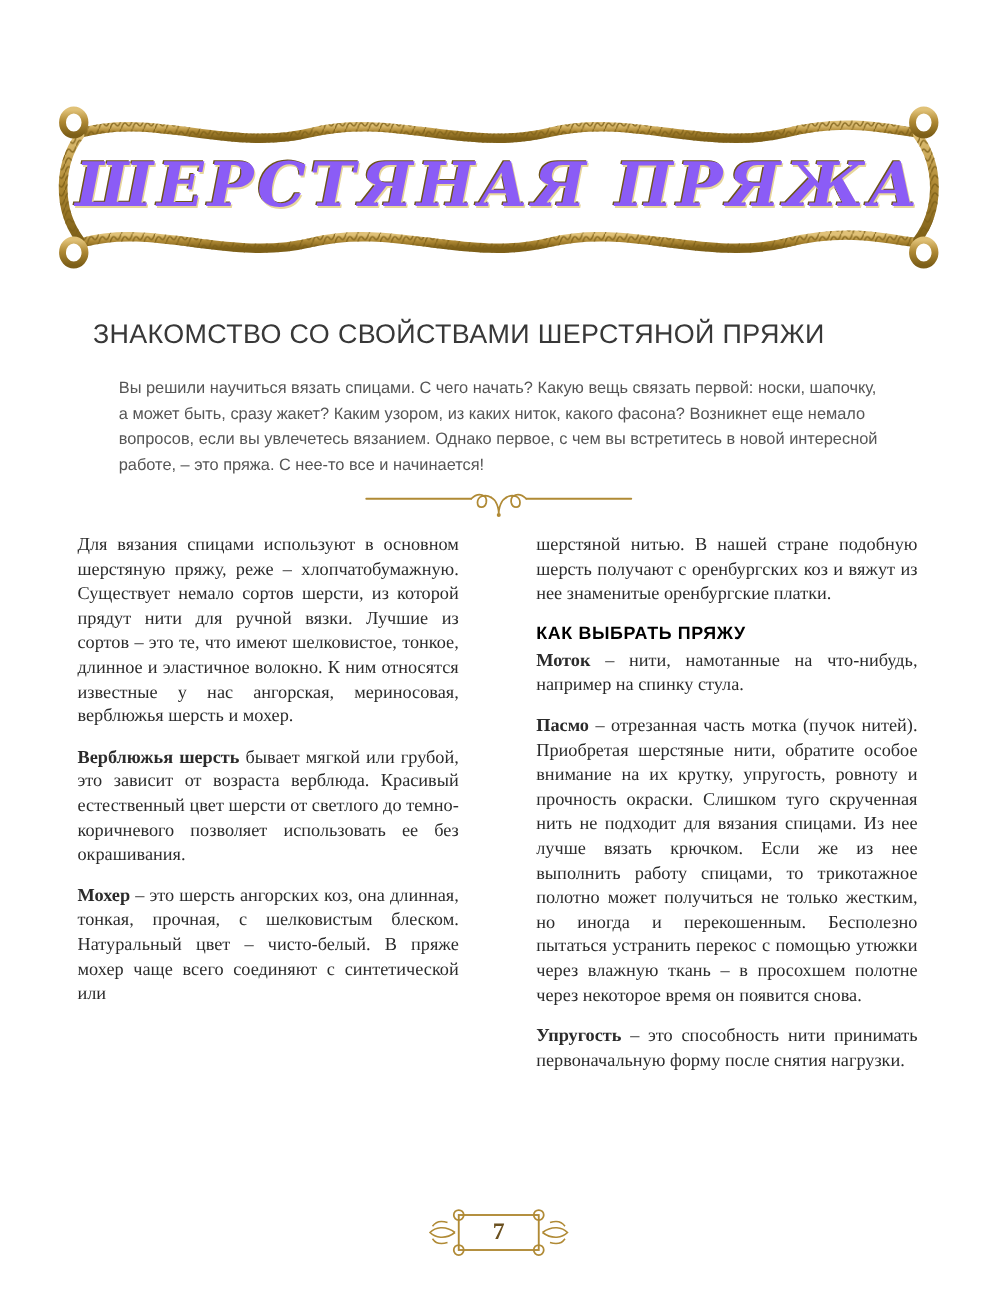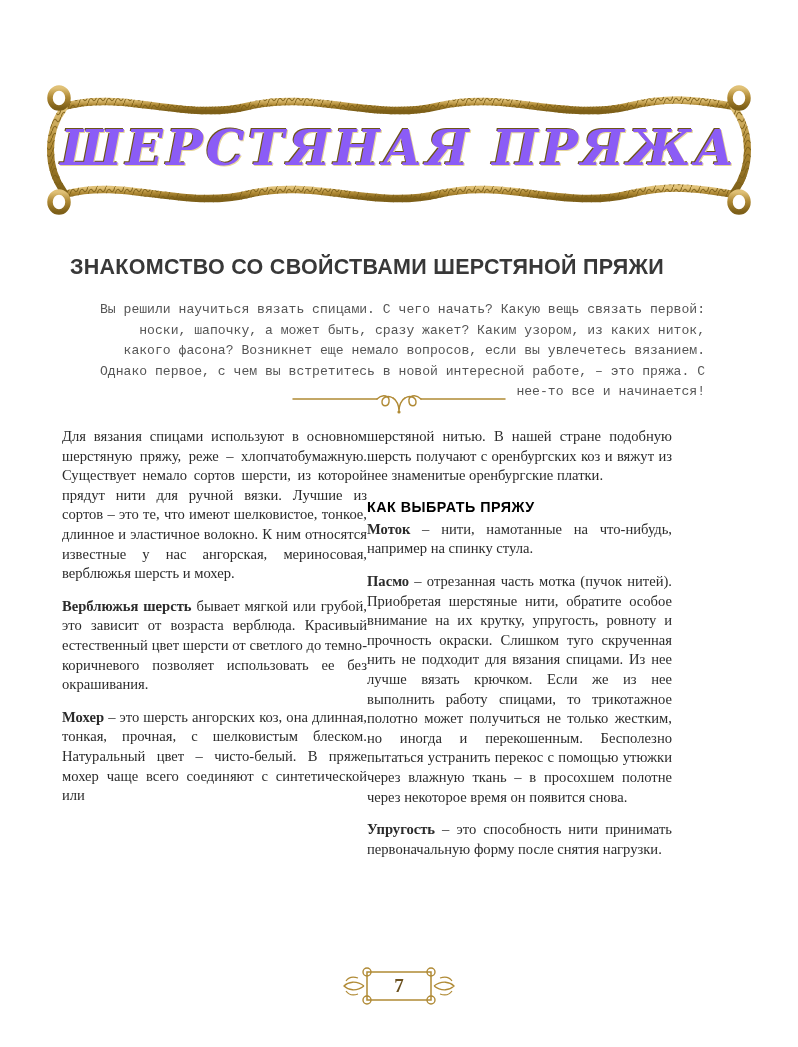--- a/index.html
+++ b/index.html
@@ -56,33 +56,33 @@
 
   
   .section-heading {
     position: absolute;
     left: 0;
     top: 255px;
     width: 734px;
     text-align: center;
     font-family: "Liberation Sans", "DejaVu Sans", sans-serif;
     font-size: 21.5px;
-    font-weight: 700;
+    font-weight: 400;
     letter-spacing: 0.3px;
     color: #383838;
   }
 
   
   .intro {
     position: absolute;
     left: 95px;
     top: 300px;
     width: 610px;
-    text-align: right;
-    font-family: Liberation Mono, monospace;
+    text-align: left;
+    font-family: Liberation Sans, sans-serif;
     font-size: 13.1px;
     line-height: 20.5px;
     color: #555555;
   }
 
   
   .divider {
     position: absolute;
     left: 289px;
     top: 386px;
@@ -91,20 +91,21 @@
   }
 
   
   .columns {
     position: absolute;
     left: 62px;
     top: 427px;
     width: 672px;
     height: 520px;
     display: flex;
+    justify-content: space-between;
   }
   .col {
     width: 305px;
   }
   .col p {
     margin: 0 0 13px 0;
     font-family: "Liberation Serif", "DejaVu Serif", serif;
     font-size: 14.6px;
     line-height: 19.6px;
     color: #2b2b2b;

